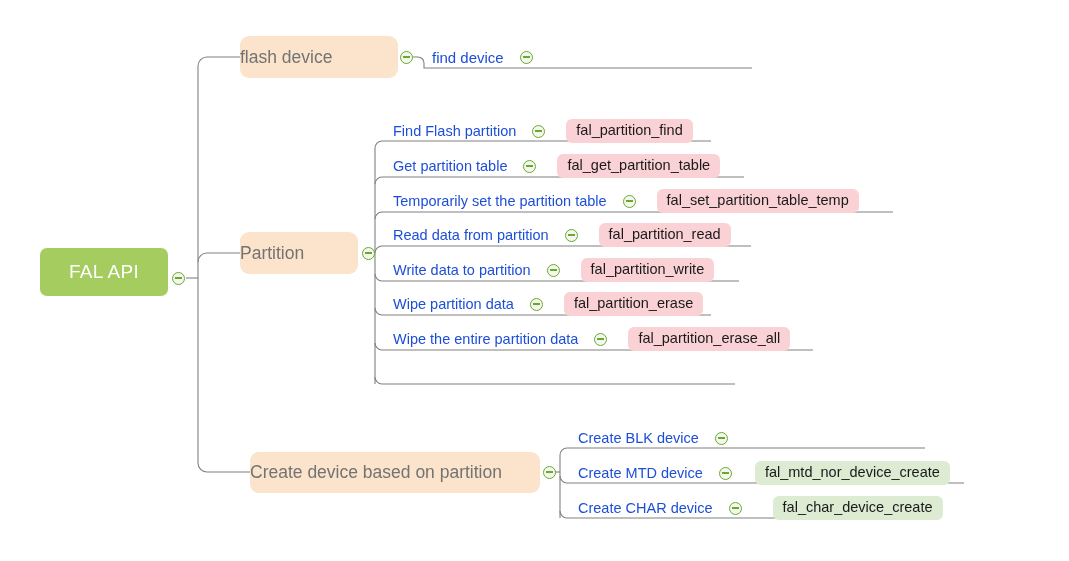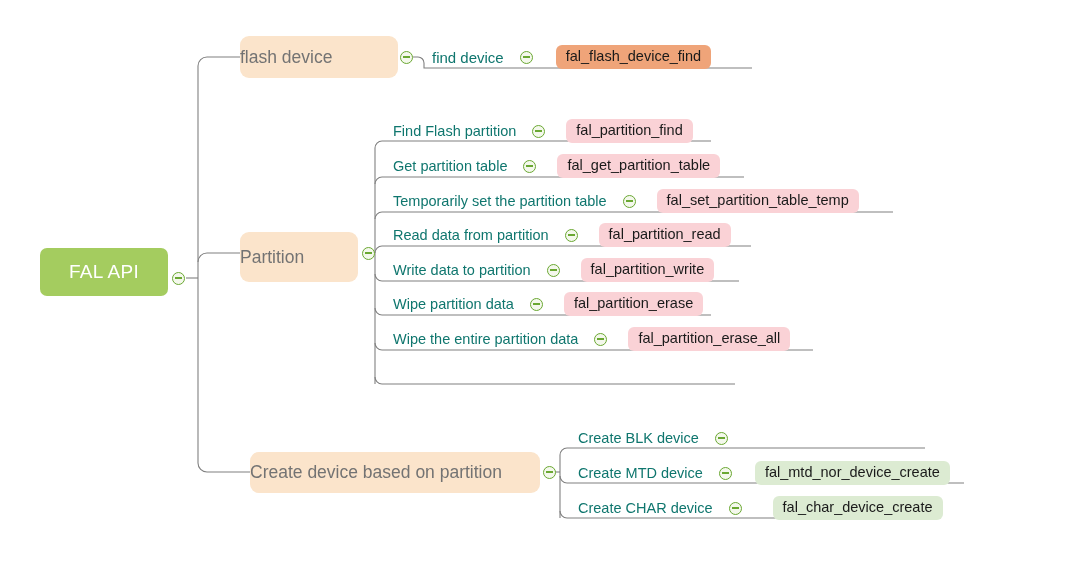--- a/index.html
+++ b/index.html
@@ -63,21 +63,21 @@
 
   
   .leaf-row {
     position: absolute;
     display: flex;
     align-items: center;
     white-space: nowrap;
     height: 26px;
   }
   .leaf-label {
-    color: #0f766e;
+    color: #1d4ed8;
     font-size: 14.5px;
     padding-right: 9px;
   }
   .leaf-label.lvl1 {
     font-size: 15px;
   }
   .chip {
     border-radius: 6px;
     padding: 3px 10px 4px 10px;
     font-size: 14.5px;
@@ -174,24 +174,23 @@
   <div class="collapse-icon standalone" style="left:172px; top:271.5px;"></div>
 
   <div class="branch-node big" style="left:240px; top:36px; width:158px; height:42px;">
     <span>flash device</span>
   </div>
   <div class="collapse-icon standalone" style="left:400px; top:50.5px;"></div>
 
   <div class="leaf-row" style="left:432px; top:44px;">
     <span class="leaf-label lvl1">find device</span>
     <span class="collapse-icon"></span>
-    <span class="chip orange" style="margin-left:16px;">fal_flash_device_find</span>
-  </div>
-
-  <div class="branch-node big" style="left:240px; top:232px; width:118px; height:50px;">
+  </div>
+
+  <div class="branch-node big" style="left:240px; top:232px; width:118px; height:42px;">
     <span>Partition</span>
   </div>
   <div class="collapse-icon standalone" style="left:362px; top:246.5px;"></div>
 
   <div class="leaf-row" style="left:393px; top:118px;">
     <span class="leaf-label">Find Flash partition</span>
     <span class="collapse-icon"></span>
     <span class="chip pink" style="margin-left:14px;">fal_partition_find</span>
   </div>
 

